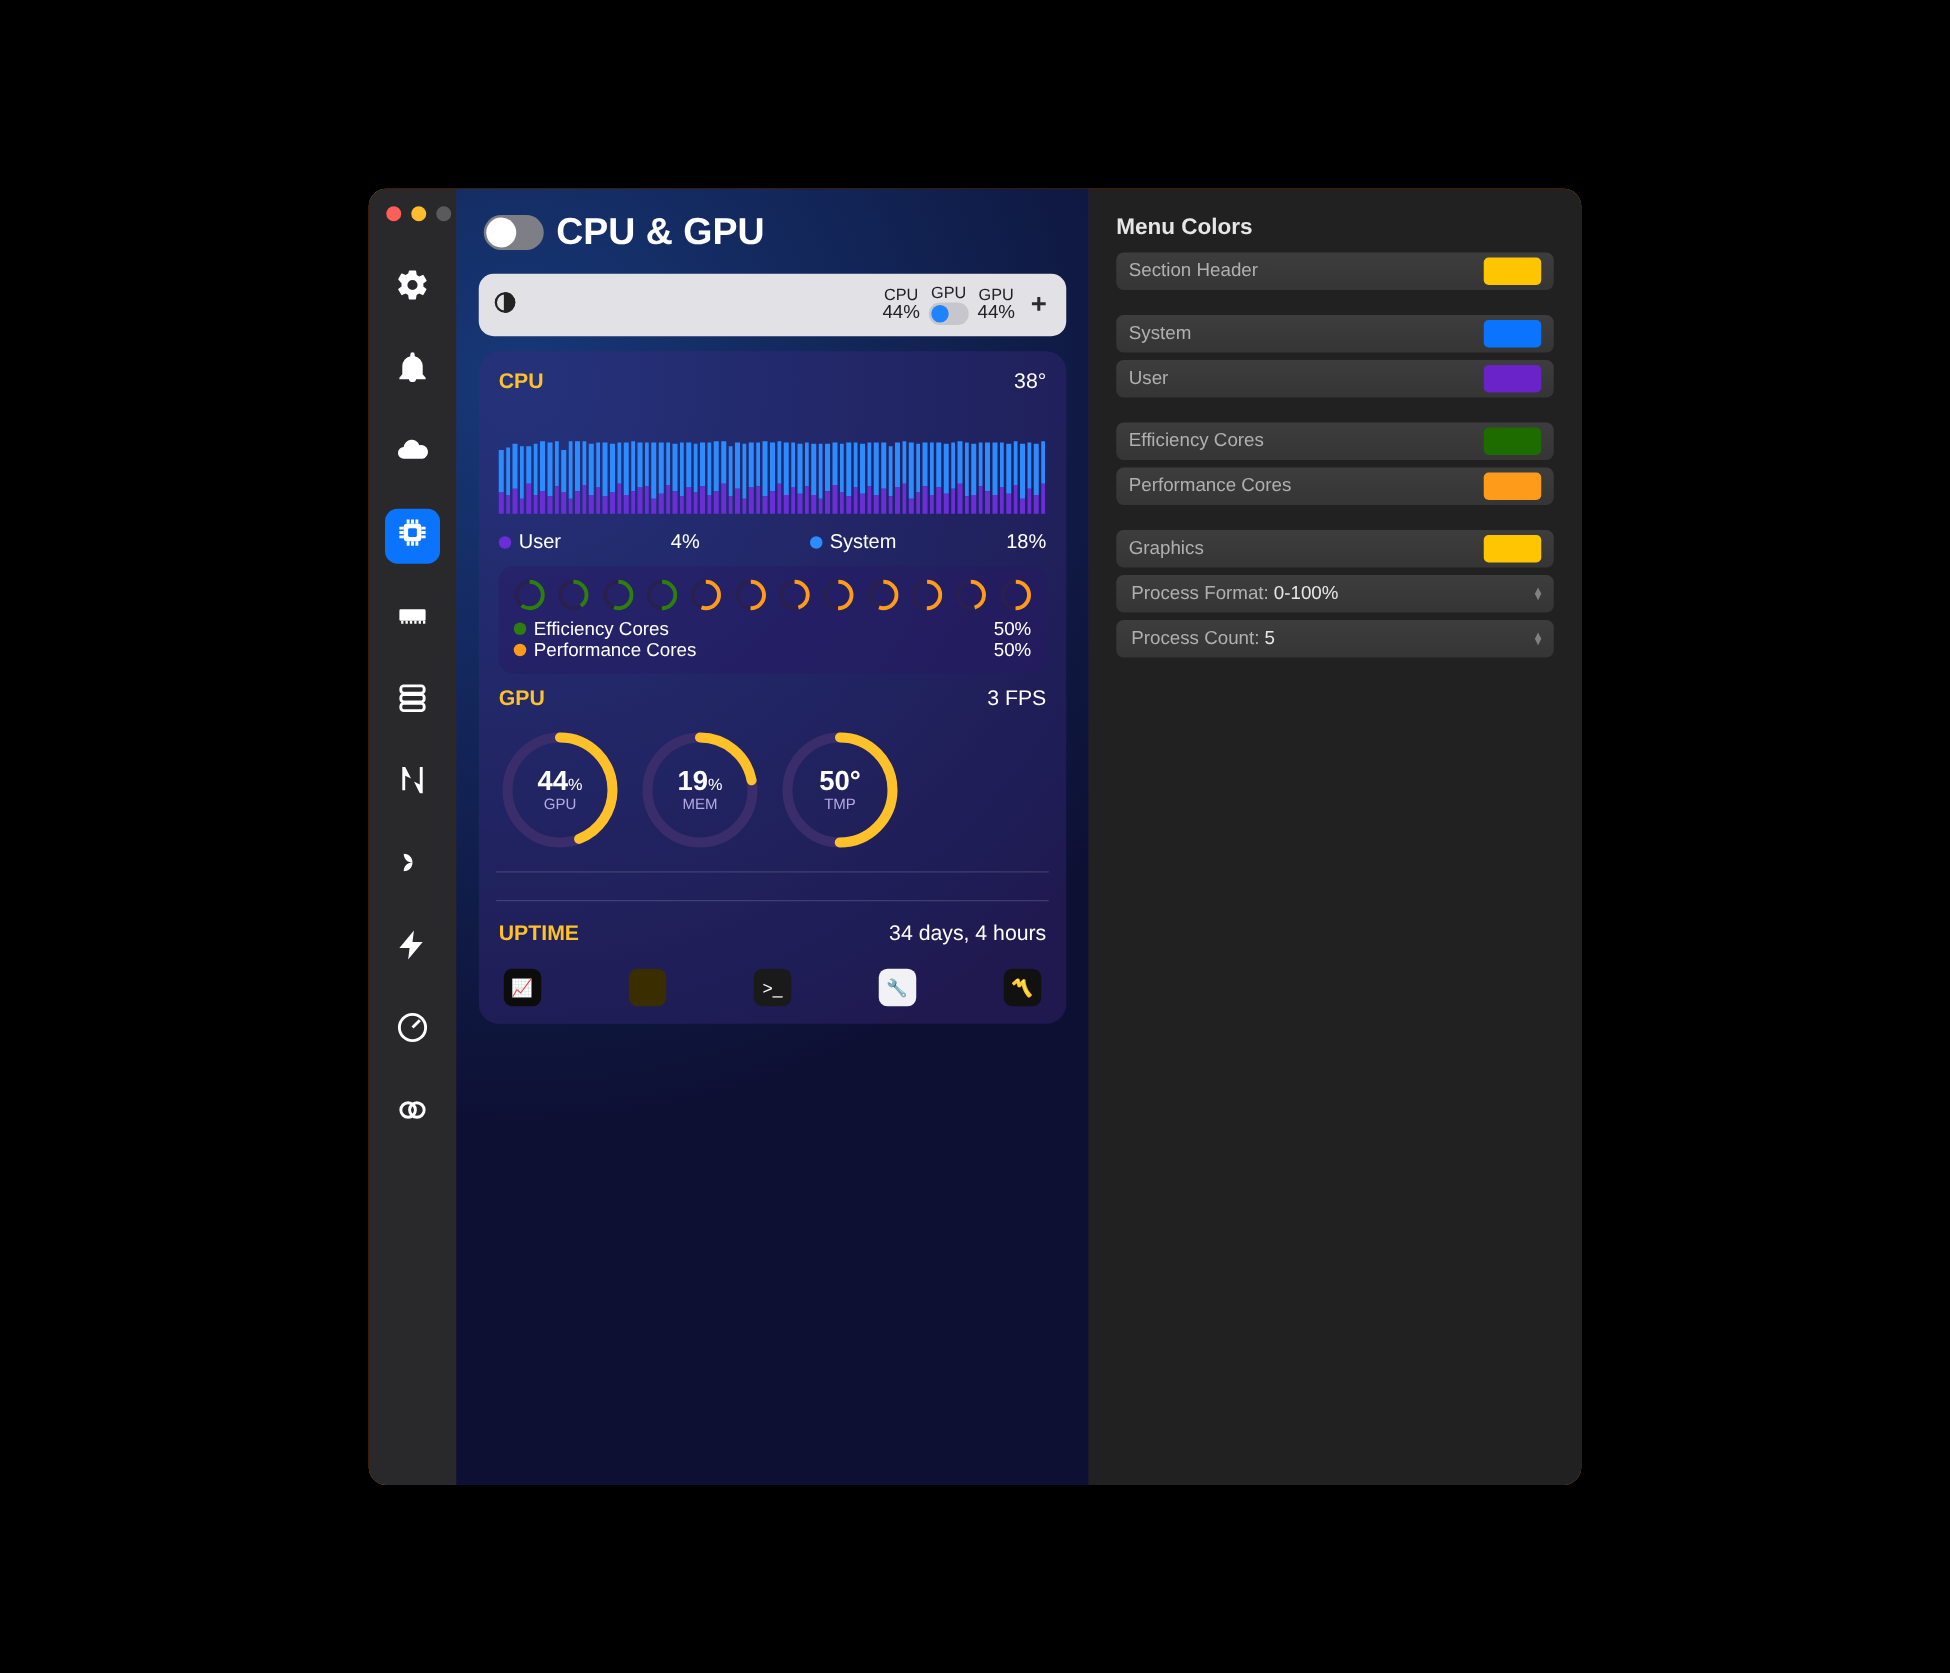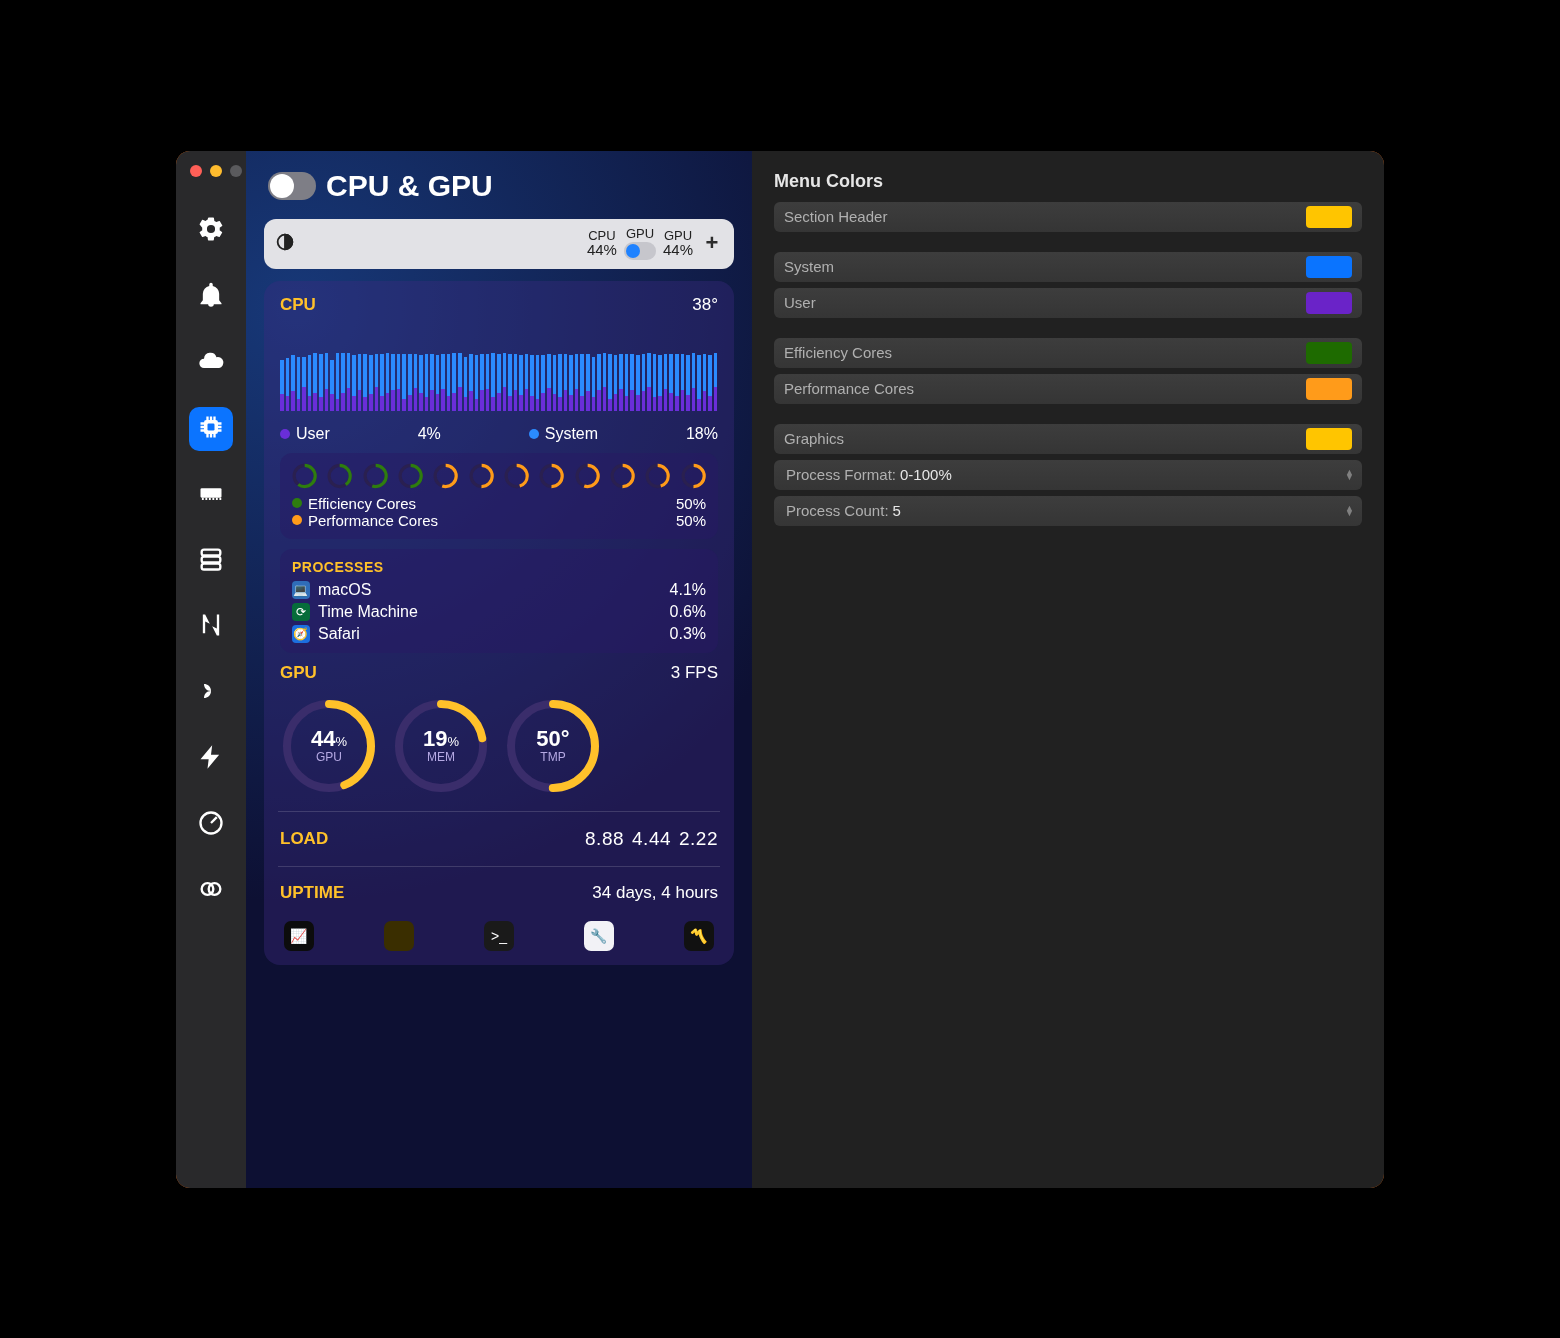--- a/index.html
+++ b/index.html
@@ -1,17 +1,17 @@
 <!DOCTYPE html>
 <html><head>
   <meta charset="utf-8">
   <style>
     * { box-sizing: border-box; margin: 0; padding: 0; }
     body { font-family: -apple-system, BlinkMacSystemFont, "Segoe UI", sans-serif; background:#000; display:flex; align-items:center; justify-content:center; height:100vh; }
-    .window { width:1208px; height:1037px; border-radius:14px; overflow:hidden; background:#f97316; display:flex; box-shadow:0 50px 100px rgba(0,0,0,.8); position:relative; }
+    .window { width:970px; height:1037px; border-radius:14px; overflow:hidden; background:#f97316; display:flex; box-shadow:0 50px 100px rgba(0,0,0,.8); position:relative; }
     .traffic { position:absolute; top:14px; left:14px; display:flex; gap:8px; z-index:5; }
     .dot { width:12px; height:12px; border-radius:50%; }
     .sidebar { width:70px; background:#29292b; display:flex; flex-direction:column; align-items:center; padding-top:58px; gap:22px; }
     .side-icon { width:44px; height:44px; display:flex; align-items:center; justify-content:center; color:#fff; border-radius:10px; cursor:pointer; }
     .side-icon.active { background:#0b74ff; }
     .side-icon svg { width:28px; height:28px; }
     .midpanel { width:506px; background:radial-gradient(circle at 10% 15%, #173878 0, #0d1033 60%), #0d1033; padding:0 18px 18px; display:flex; flex-direction:column; }
     .midheader { display:flex; align-items:center; gap:10px; padding:18px 4px 16px; }
     .toggle-pill { width:48px; height:28px; border-radius:14px; background:#7e7e86; position:relative; }
     .toggle-pill .knob { position:absolute; left:2px; top:2px; width:24px; height:24px; border-radius:50%; background:#fff; }
@@ -563,40 +563,20 @@
             <span>Efficiency Cores</span>
             <span class="coreval">50%</span>
           </div>
         <div class="coreline">
             <div class="ld" id="ld-perf" style="background: rgb(255, 155, 26);"></div>
             <span>Performance Cores</span>
             <span class="coreval">50%</span>
           </div>
       </div>
 
-      <div class="innerbox">
-        <div class="lbl-y" style="font-size:14px;letter-spacing:.5px;margin-bottom:6px;">PROCESSES</div>
-        <div class="proclist" id="proc-list">
-            <div class="proc">
-              <div class="ic" style="background:#2f6db8">💻</div>
-              <span>macOS</span>
-              <span class="pv">4.1%</span>
-            </div>
-            <div class="proc">
-              <div class="ic" style="background:#066c3a">⟳</div>
-              <span>Time Machine</span>
-              <span class="pv">0.6%</span>
-            </div>
-            <div class="proc">
-              <div class="ic" style="background:#1c6fe0">🧭</div>
-              <span>Safari</span>
-              <span class="pv">0.3%</span>
-            </div>
-          </div>
-      </div>
 
       <div class="row">
           <span class="lbl-y">GPU</span>
           <span>3 FPS</span>
         </div>
       <div class="ringrow" id="gpu-rings">
           <div class="ring"><svg viewBox="0 0 98 98">
               <circle cx="49" cy="49" r="42" stroke="#3a2d6b" stroke-width="8" fill="none"></circle>
               <circle cx="49" cy="49" r="42" stroke="#ffc12a" stroke-width="8" fill="none" stroke-linecap="round" stroke-dasharray="116.11326447667876 263.89378290154264"></circle>
             </svg><div class="in">
@@ -613,28 +593,20 @@
           <div class="ring"><svg viewBox="0 0 98 98">
               <circle cx="49" cy="49" r="42" stroke="#3a2d6b" stroke-width="8" fill="none"></circle>
               <circle cx="49" cy="49" r="42" stroke="#ffc12a" stroke-width="8" fill="none" stroke-linecap="round" stroke-dasharray="131.94689145077132 263.89378290154264"></circle>
             </svg><div class="in">
               <div><span class="big">50°</span><span class="pct"></span></div>
               <div class="sm">TMP</div>
             </div></div>
         </div>
 
       <div class="hr"></div>
-      <div class="row">
-          <span class="lbl-y">LOAD</span>
-        <div class="loadvals">
-            <span>8.88</span>
-            <span>4.44</span>
-            <span>2.22</span>
-          </div>
-      </div>
       <div class="hr"></div>
       <div class="row">
           <span class="lbl-y">UPTIME</span>
           <span>34 days, 4 hours</span>
         </div>
 
       <div class="dock" id="dock-row">
           <div class="app" style="background:#0c0c0c">📈</div>
           <div class="app" style="background:#3a2e00"></div>
           <div class="app" style="background:#1a1a1a">&gt;_</div>

